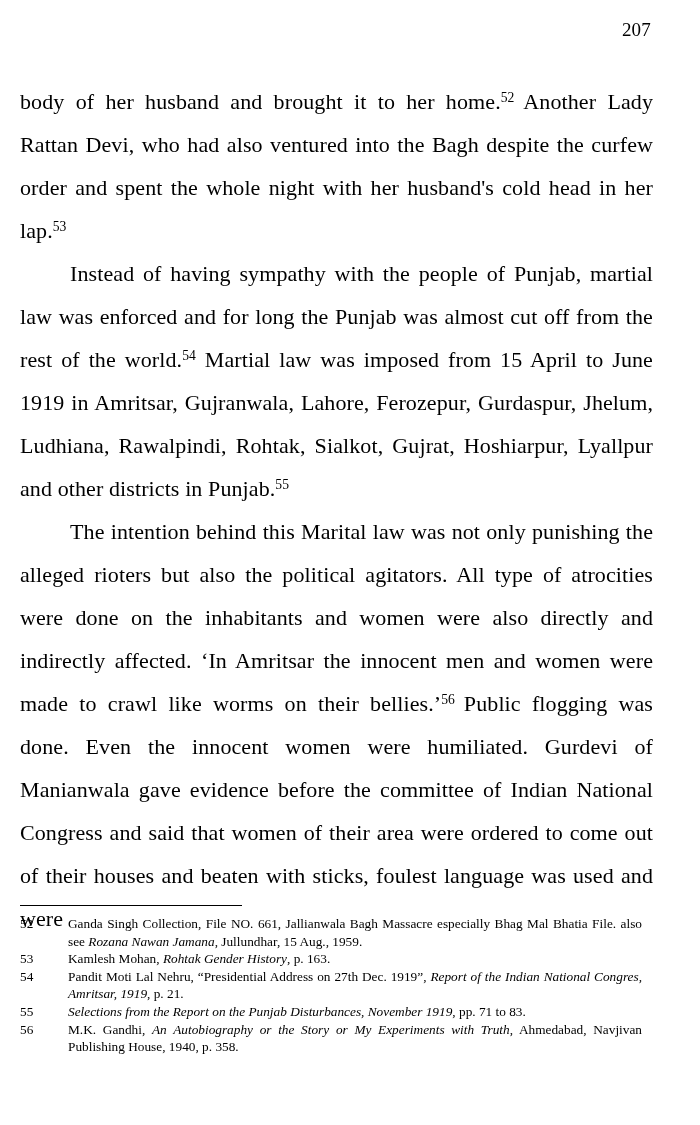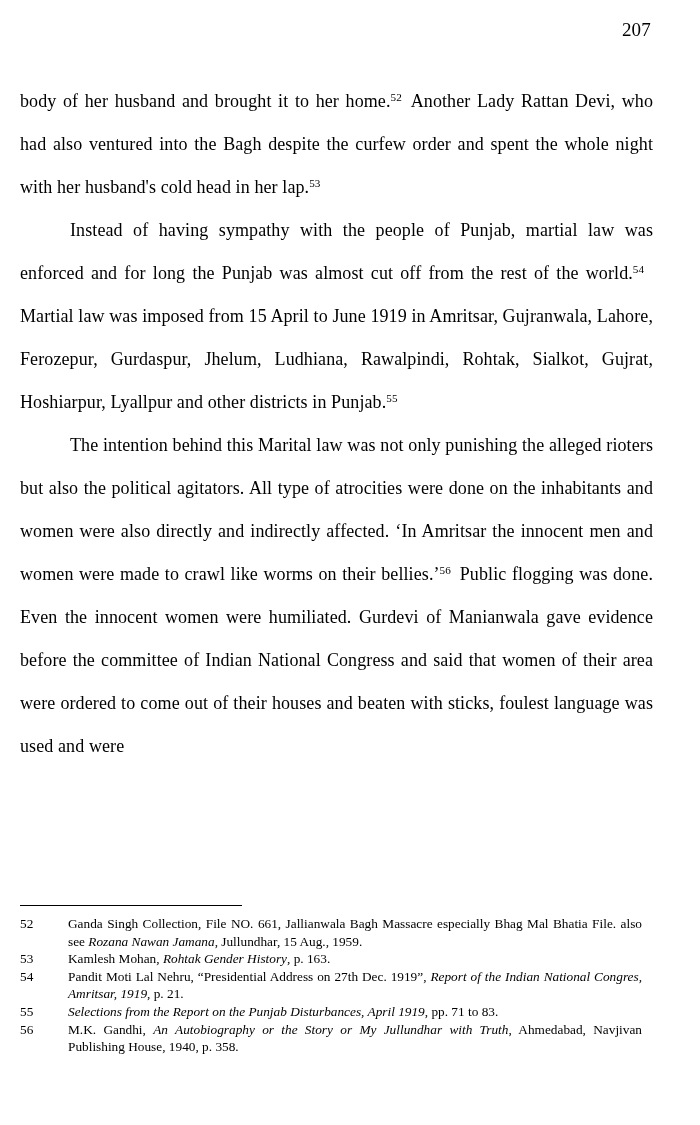--- a/index.html
+++ b/index.html
@@ -32,21 +32,21 @@
     letter-spacing: 0.2px;
   }
   .body-text {
     position: absolute;
     left: 20px;
     top: 80px;
     width: 633px;
   }
   .para {
     margin: 0 0 0 0;
-    font-size: 18px;
+    font-size: 22px;
     line-height: 43px;
     text-align: justify;
     text-justify: inter-word;
     letter-spacing: 0.1px;
   }
   .para.indent {
     text-indent: 50px;
   }
   .para + .para {
     margin-top: 0;
@@ -120,24 +120,24 @@
         <span class="fn-text">Kamlesh Mohan, <i>Rohtak Gender History</i>, p. 163.</span>
       </div>
 
       <div class="fn">
         <span class="fn-num">54</span>
         <span class="fn-text">Pandit Moti Lal Nehru, “Presidential Address on 27th Dec. 1919”, <i>Report of the Indian National Congres, Amritsar, 1919</i>, p. 21.</span>
       </div>
 
       <div class="fn">
         <span class="fn-num">55</span>
-        <span class="fn-text"><i>Selections from the Report on the Punjab Disturbances, April 1919</i>, pp. 71 to 83.</span>
+        <span class="fn-text"><i>Selections from the Report on the Punjab Disturbances, November 1919</i>, pp. 71 to 83.</span>
       </div>
 
       <div class="fn">
         <span class="fn-num">56</span>
-        <span class="fn-text">M.K. Gandhi, <i>An Autobiography or the Story or My Jullundhar with Truth</i>, Ahmedabad, Navjivan Publishing House, 1940, p. 358.</span>
+        <span class="fn-text">M.K. Gandhi, <i>An Autobiography or the Story or My Experiments with Truth</i>, Ahmedabad, Navjivan Publishing House, 1940, p. 358.</span>
       </div>
 
     </div>
   </div>
 
 </div>
 
 </body></html>

